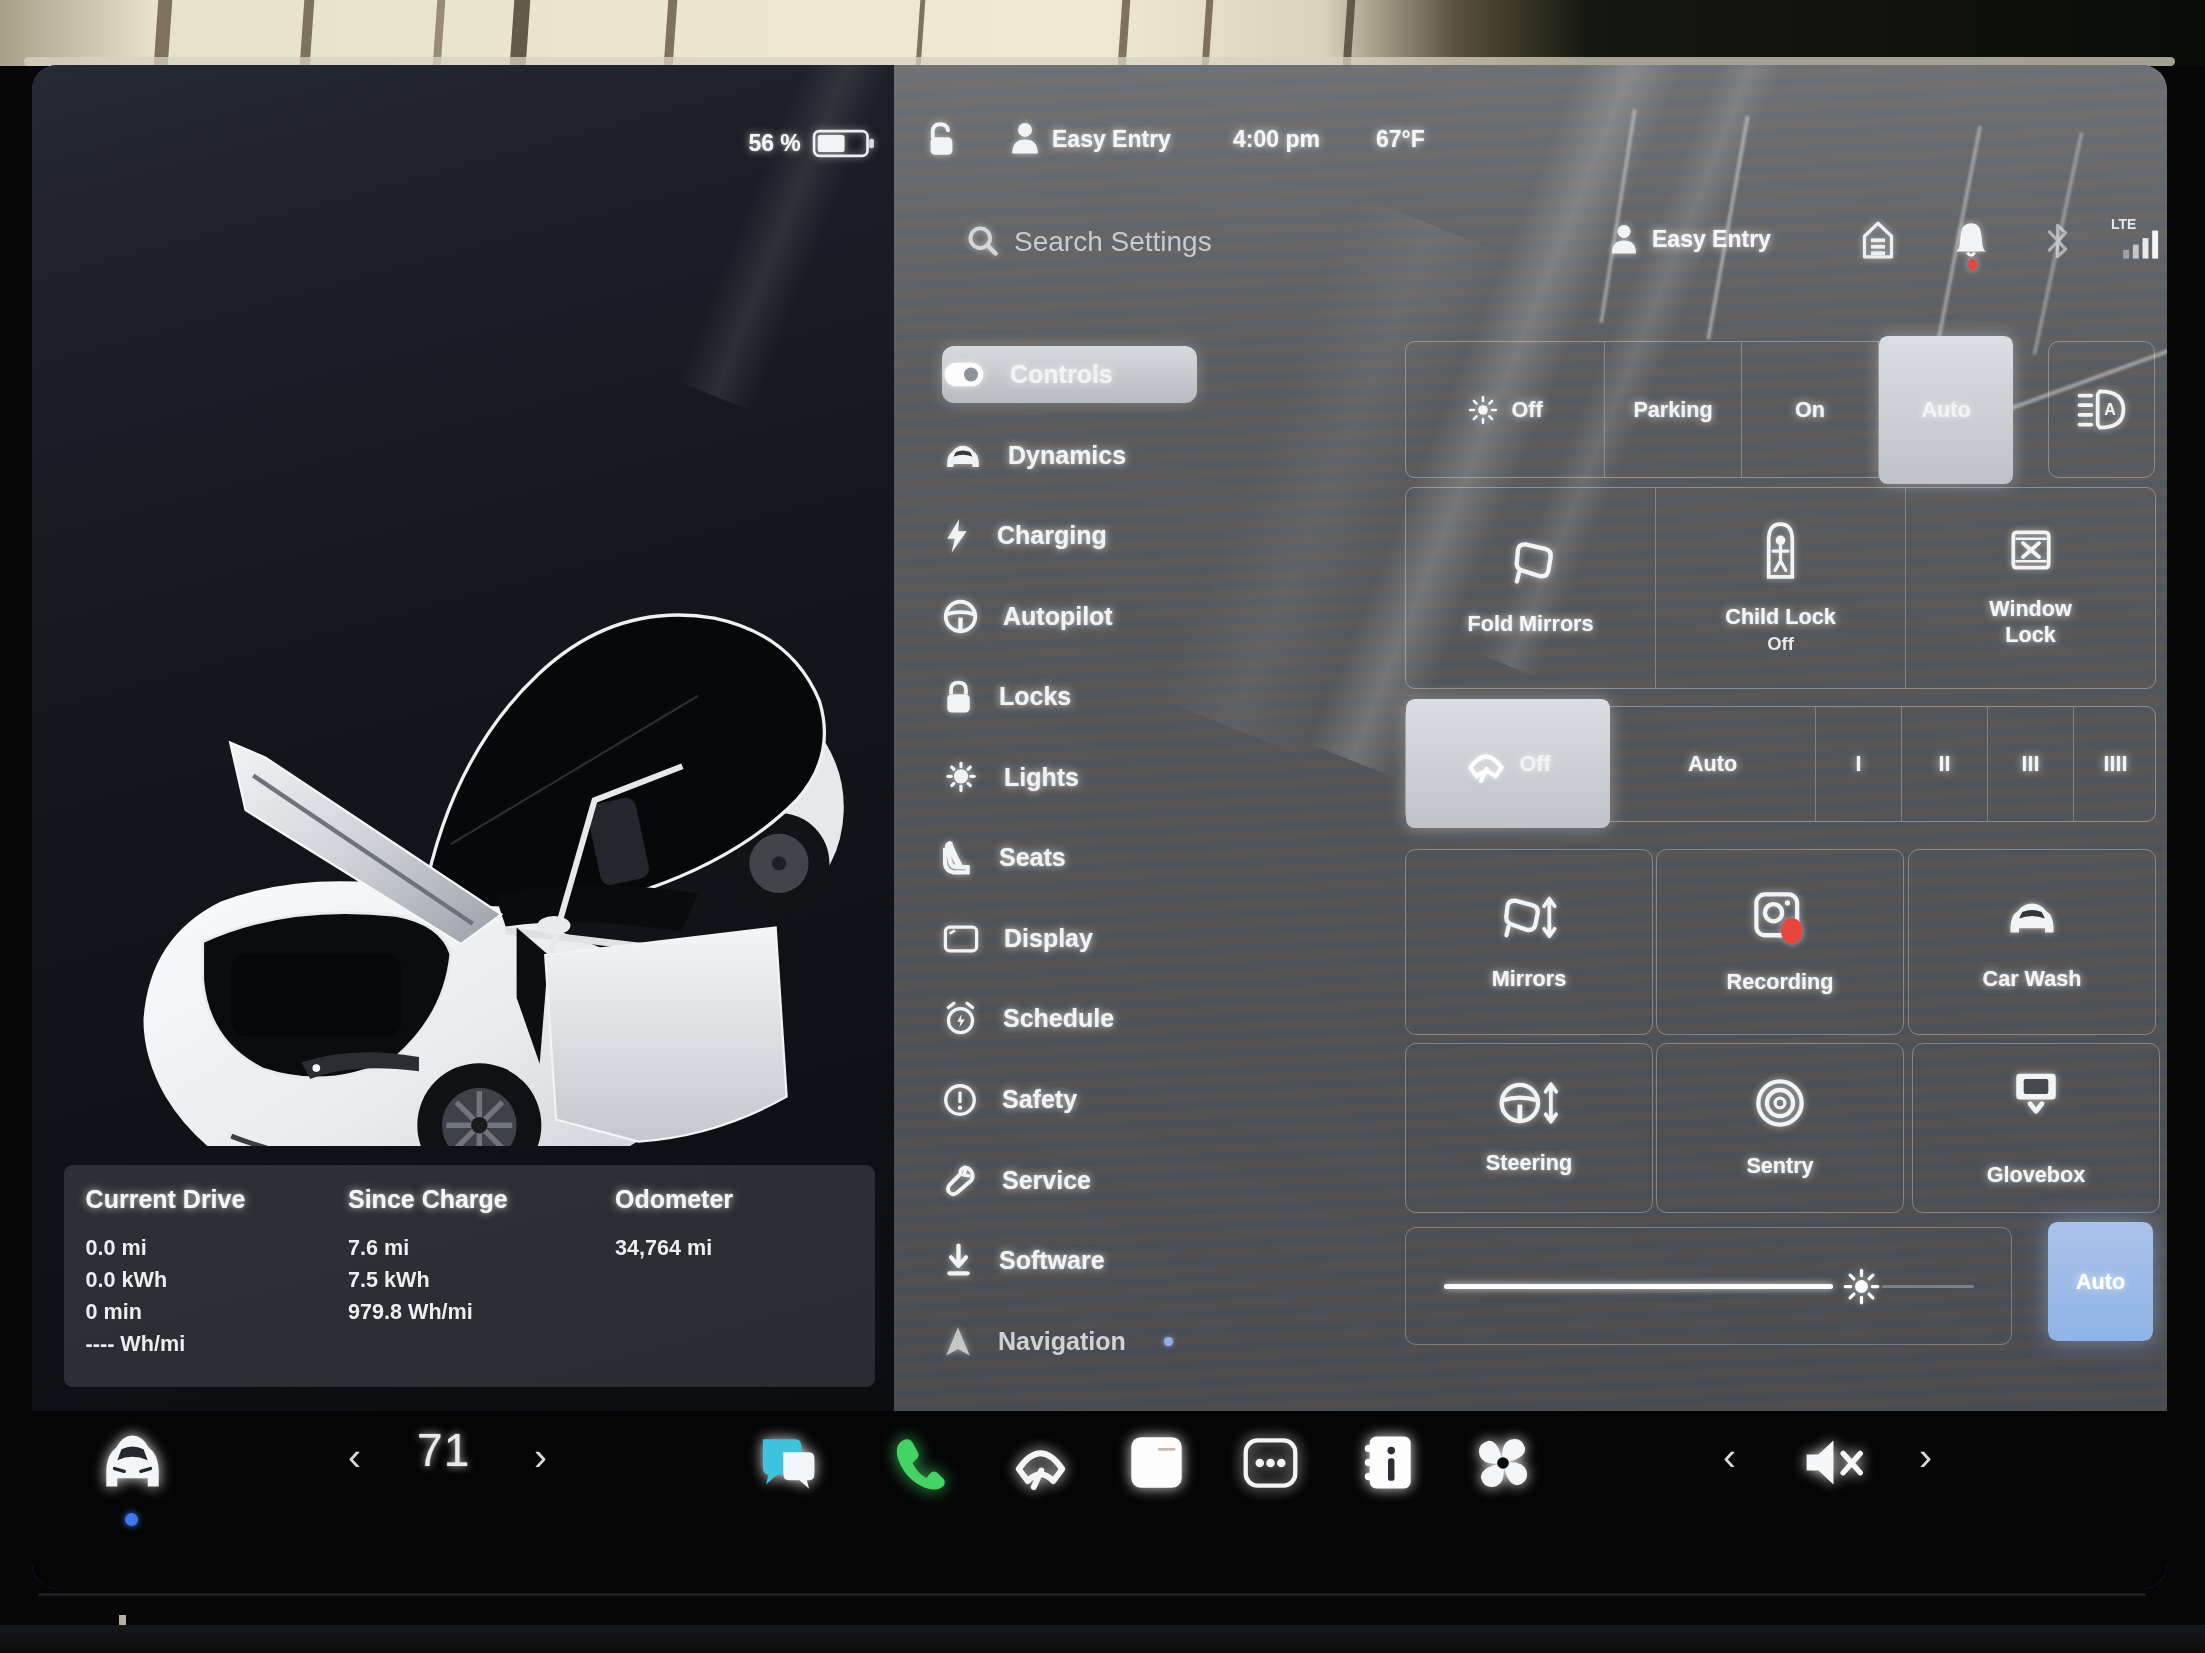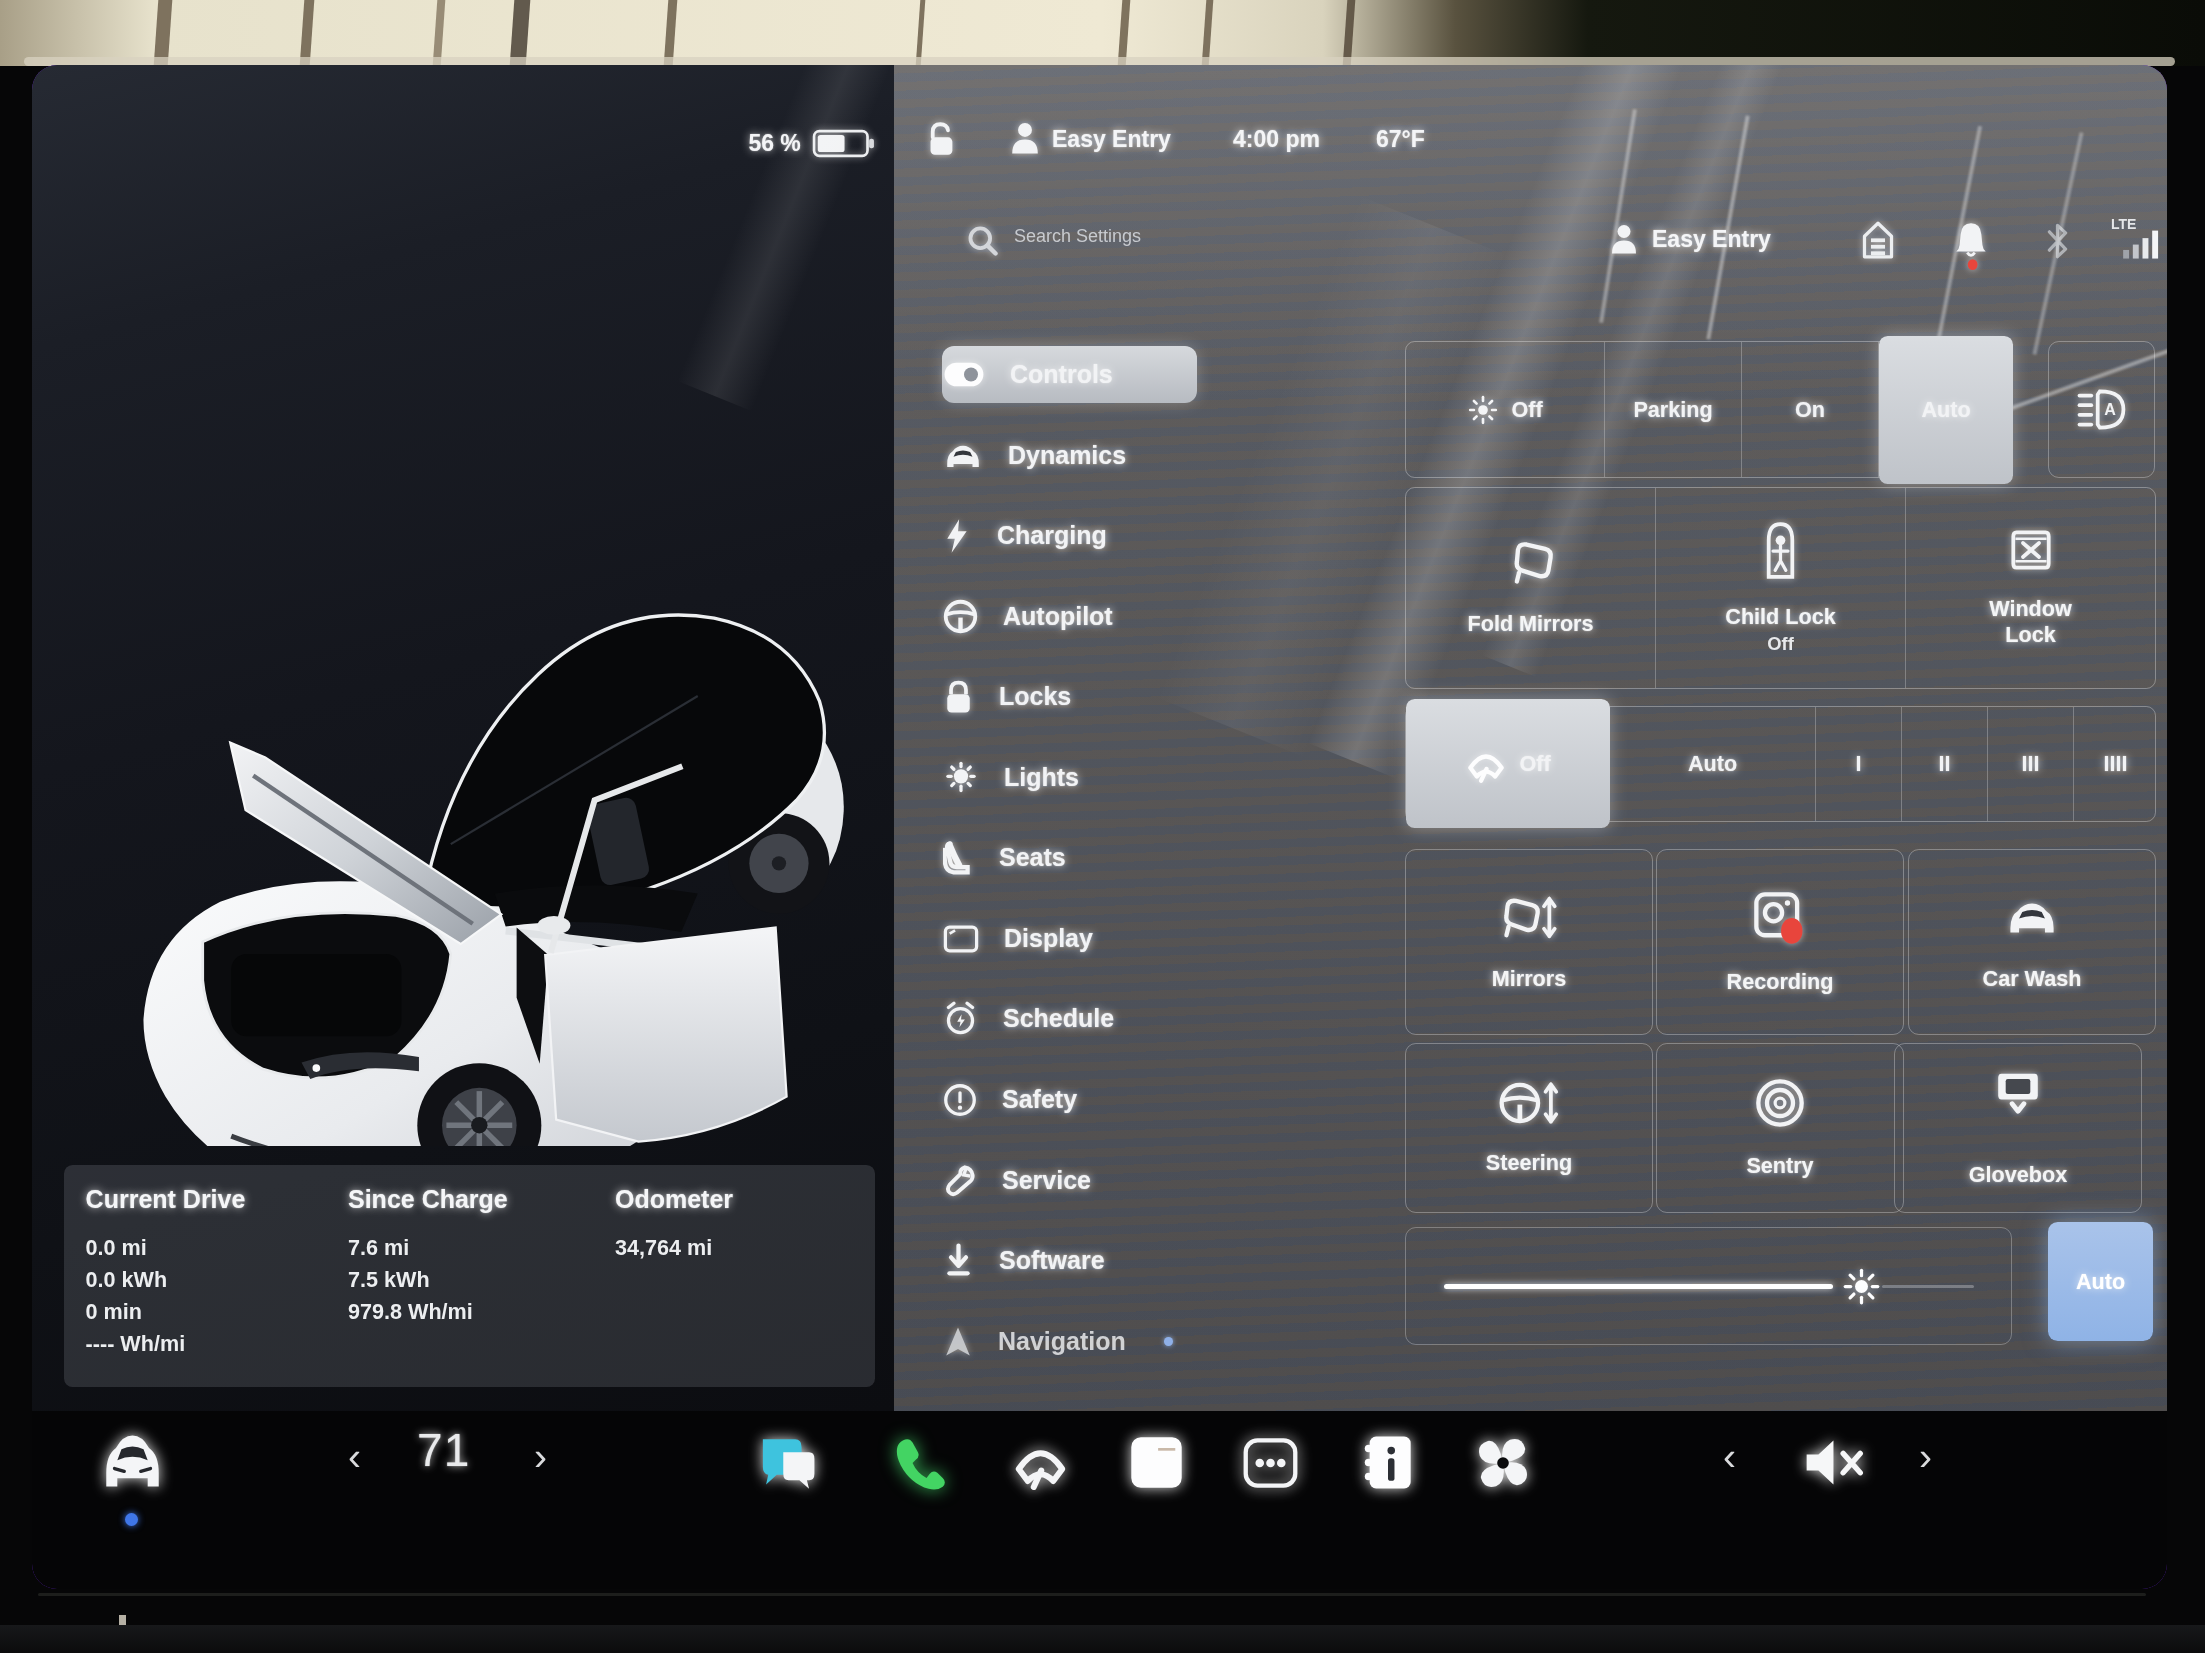--- a/index.html
+++ b/index.html
@@ -27,21 +27,21 @@
   .glare{pointer-events:none;background:linear-gradient(90deg,rgba(255,255,255,0) 0%,rgba(255,255,255,.9) 50%,rgba(255,255,255,0) 100%);}
   .refl{pointer-events:none;background:#fff;filter:blur(1.1px);}
   .topLight{left:0;top:0;width:100%;height:486px;pointer-events:none;
     background:linear-gradient(180deg,rgba(255,255,255,.10),rgba(255,255,255,0) 70%);}
   
   .glow{text-shadow:0 0 8.6px rgba(255,255,255,.75),0 0 1.6px rgba(255,255,255,.55);}
   .ic{display:block;filter:drop-shadow(0 0 3.8px rgba(255,255,255,.55));}
   .icStrong{filter:drop-shadow(0 0 7px rgba(255,255,255,.85));}
   
   .st{font-size:23px;font-weight:700;color:#f4f5f7;}
-  #searchText{font-size:18px;color:#c7cacF;font-weight:400;}
+  #searchText{font-size:28px;color:#c7cacF;font-weight:400;}
   
   .navItem{position:absolute;left:49px;width:303px;height:81px;display:flex;align-items:center;gap:25px;cursor:pointer;}
   .navItem .lbl{font-size:25px;font-weight:700;color:#f2f3f5;}
   #navPill{left:48px;width:255px;height:57px;border-radius:12px;
     background:linear-gradient(180deg,#d6d9dd,#b7bbc1);box-shadow:0 0 16px rgba(255,255,255,.25);}
   .navDot{width:9.7px;height:9.7px;border-radius:50%;background:#8fb0e8;margin-left:13px;box-shadow:0 0 5.4px rgba(143,176,232,.9);}
   
   #content{left:511px;top:0;width:749px;height:1346px;}
   .group{position:absolute;border:1.6px solid rgba(255,255,255,.32);border-radius:9.7px;display:flex;}
   .seg{position:relative;flex:0 0 auto;display:flex;align-items:center;justify-content:center;gap:12px;
@@ -479,21 +479,21 @@
         <span class="lbl glow">Steering</span>
       </div>
       <div class="card" style="left:251px;top:978px;width:246px;height:168px;">
         <svg class="ic" width="52" height="52" viewBox="0 0 96 96">
           <circle cx="48" cy="48" r="40" fill="none" stroke="#f2f3f5" stroke-width="8"></circle>
           <circle cx="48" cy="48" r="24" fill="none" stroke="#f2f3f5" stroke-width="8"></circle>
           <circle cx="48" cy="48" r="9" fill="none" stroke="#f2f3f5" stroke-width="6"></circle>
         </svg>
         <span class="lbl glow">Sentry</span>
       </div>
-      <div class="card" style="left:489px;top:978px;width:246px;height:168px;gap:44px;">
+      <div class="card" style="left:507px;top:978px;width:246px;height:168px;gap:44px;">
         <svg class="ic" width="46" height="50" viewBox="0 0 86 92">
           <path d="M12,10 L74,10 Q80,10 80,18 L80,50 Q80,58 74,58 L12,58 Q6,58 6,50 L6,18 Q6,10 12,10 Z" fill="#f2f3f5"></path>
           <rect x="20" y="20" width="46" height="28" rx="4" fill="#45484e"></rect>
           <path d="M32,66 L43,80 L54,66" fill="none" stroke="#f2f3f5" stroke-width="9" stroke-linecap="round" stroke-linejoin="round"></path>
         </svg>
         <span class="lbl glow">Glovebox</span>
       </div>
 
       <div id="briBox" class="abs" style="left:0;top:1162px;width:605px;height:116px;">
         <div id="briFill"></div>

